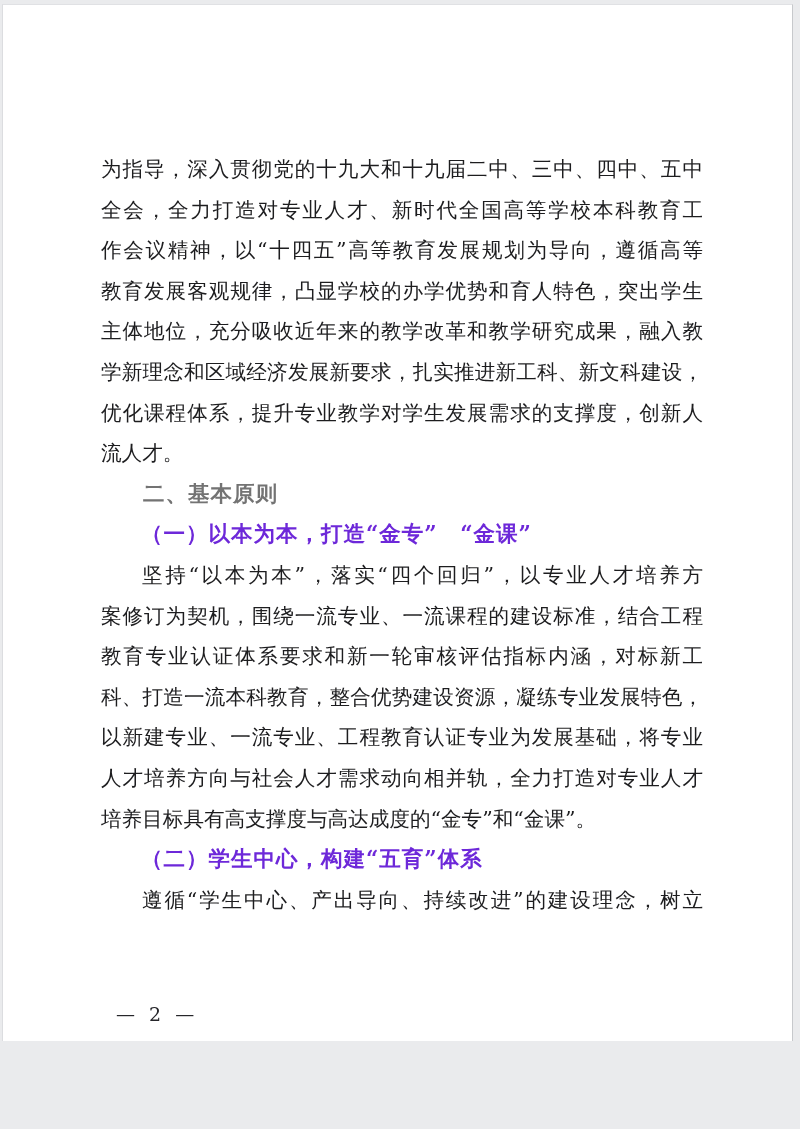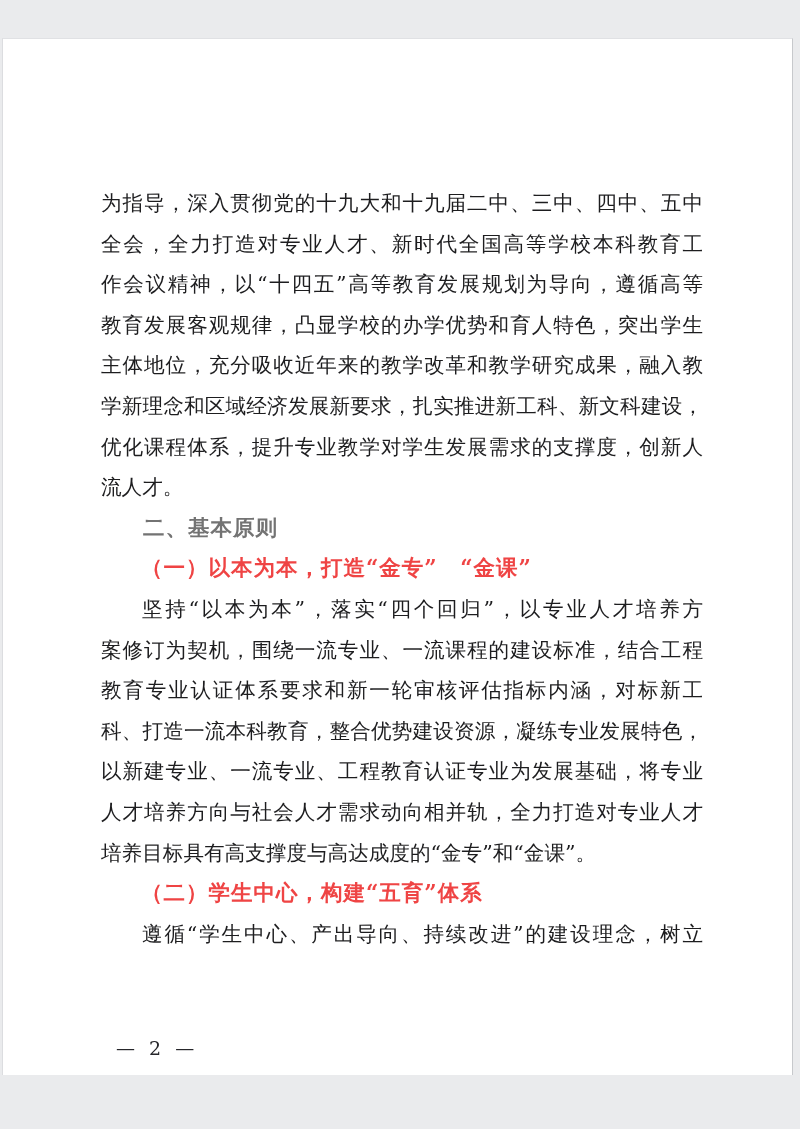--- a/index.html
+++ b/index.html
@@ -6,21 +6,20 @@
   body {
     width: 800px; height: 1129px;
     background: #eaebed;
     font-family: "DejaVu Serif", "Liberation Serif", serif;
   }
   .stage {
     position: relative;
     width: 800px; height: 1041px;
     background: #eaebed;
     overflow: hidden;
-    margin-top: 34px;
   }
   .page {
     position: absolute;
     left: 2px; top: 4px;
     width: 791px; height: 1111px;
     background: #ffffff;
     border-top: 1px solid #e0e1e4;
     border-left: 1px solid #dcdde0;
     border-right: 1px solid #c7c9cc;
     border-bottom: 1px solid #d2d3d6;
@@ -55,21 +54,21 @@
     color: #737373;
     text-indent: 42px;
     text-align: left;
     text-align-last: left;
     letter-spacing: 1px;
   }
   .h2 {
     font-family: "DejaVu Serif", "Liberation Serif", serif;
     font-weight: 700;
     font-size: 21.5px;
-    color: #ef4444;
+    color: #6d28d9;
     text-indent: 40px;
     text-align: left;
     text-align-last: left;
     letter-spacing: 1px;
   }
   .pagenum {
     position: absolute;
     left: 113px; top: 996px;
     height: 26px; line-height: 26px;
     font-size: 19px;

